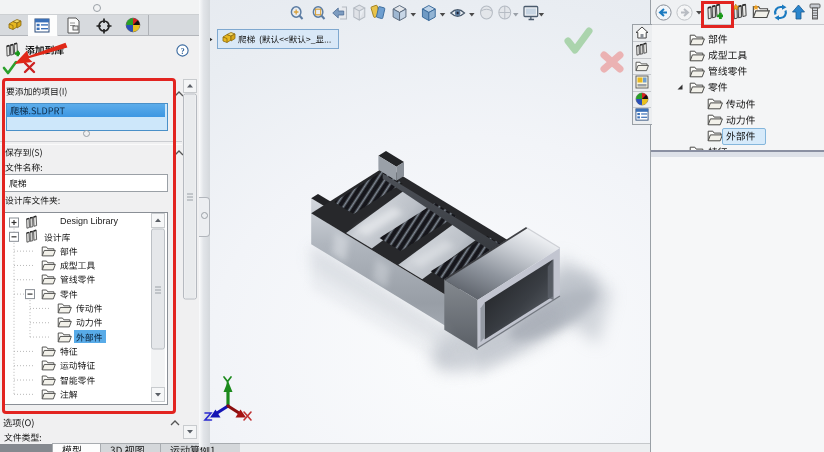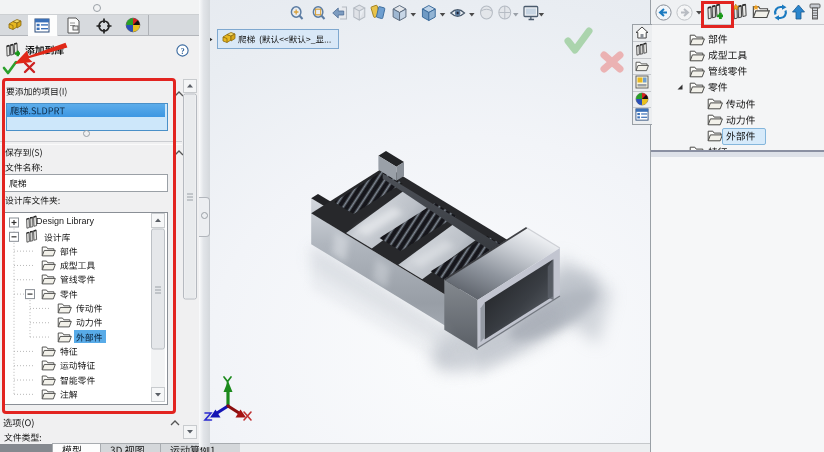--- a/index.html
+++ b/index.html
@@ -308,21 +308,21 @@
       <path d="M1.8 4.6 L4.6 3.8 M5.7 3.4 L8.7 2.6 M9.8 2.2 L12.8 1.4" stroke="#2a2a2a" stroke-width="1.6"></path>
     </svg>
 <svg class="abs" style="left:25px;top:229px" width="14" height="15" viewBox="0 0 16 17">
       <g stroke="#3c3c3c" stroke-width="0.9" stroke-linejoin="round">
         <path d="M1.8 4.6 L4.6 3.8 L5 14.2 L2.2 15 Z" fill="#e6e6e4"></path>
         <path d="M5.7 3.4 L8.7 2.6 L9.1 13.2 L6.1 14 Z" fill="#d2d2d0"></path>
         <path d="M9.8 2.2 L12.8 1.4 L13.3 12 L10.3 12.8 Z" fill="#e8e8e6"></path>
       </g>
       <path d="M1.8 4.6 L4.6 3.8 M5.7 3.4 L8.7 2.6 M9.8 2.2 L12.8 1.4" stroke="#2a2a2a" stroke-width="1.6"></path>
     </svg>
-<div class="lat" style="left:36px;top:216px;font-size:9px">Design Library</div>
+<div class="lat" style="left:60px;top:216px;font-size:9px">Design Library</div>
 <svg style="position:absolute;left:44px;top:229.51999999999998px;overflow:visible" width="29" height="15">
       <path transform="translate(0,10.8)" d="M1.1 -6.8C1.5 -6.4 2.1 -5.8 2.4 -5.4L2.9 -5.9C2.6 -6.3 2 -6.8 1.5 -7.2ZM0.4 -4.6V-4H1.6V-0.8C1.6 -0.4 1.3 -0.1 1.2 -0C1.3 0.1 1.5 0.4 1.5 0.5C1.7 0.4 1.9 0.2 3.5 -1C3.4 -1.1 3.3 -1.4 3.2 -1.5L2.3 -0.8V-4.6ZM4.3 -7.1V-6.1C4.3 -5.4 4.1 -4.7 3 -4.2C3.1 -4.1 3.3 -3.8 3.4 -3.7C4.7 -4.3 4.9 -5.3 4.9 -6.1V-6.5H6.5V-5C6.5 -4.4 6.6 -4.1 7.2 -4.1C7.3 -4.1 7.8 -4.1 7.9 -4.1C8.1 -4.1 8.3 -4.1 8.4 -4.2C8.3 -4.3 8.3 -4.6 8.3 -4.7C8.2 -4.7 8 -4.7 7.9 -4.7C7.8 -4.7 7.4 -4.7 7.3 -4.7C7.1 -4.7 7.1 -4.8 7.1 -5V-7.1ZM7.1 -2.9C6.8 -2.2 6.3 -1.6 5.7 -1.1C5.1 -1.6 4.7 -2.2 4.3 -2.9ZM3.4 -3.5V-2.9H3.8L3.7 -2.8C4.1 -2 4.6 -1.3 5.2 -0.8C4.5 -0.3 3.8 -0 3 0.1C3.1 0.3 3.3 0.5 3.3 0.7C4.2 0.5 5 0.1 5.7 -0.3C6.4 0.1 7.2 0.5 8.1 0.7C8.1 0.5 8.3 0.3 8.5 0.1C7.6 -0 6.9 -0.3 6.2 -0.8C7 -1.4 7.6 -2.3 7.9 -3.4L7.5 -3.5L7.4 -3.5Z M10 -6.8C10.5 -6.4 11.1 -5.8 11.4 -5.4L11.8 -5.9C11.5 -6.3 10.9 -6.8 10.4 -7.2ZM9.2 -4.6V-4H10.6V-0.8C10.6 -0.4 10.3 -0.2 10.2 -0.1C10.3 0.1 10.5 0.4 10.5 0.5C10.7 0.4 10.9 0.2 12.6 -1C12.5 -1.1 12.4 -1.4 12.4 -1.6L11.3 -0.9V-4.6ZM14.3 -7.4V-4.5H12.1V-3.8H14.3V0.7H15V-3.8H17.2V-4.5H15V-7.4Z M20.5 -2.2C20.5 -2.2 20.8 -2.3 21.3 -2.3H22.8V-1.3H19.6V-0.7H22.8V0.7H23.5V-0.7H26V-1.3H23.5V-2.3H25.4V-2.9H23.5V-3.8H22.8V-2.9H21.1C21.4 -3.3 21.7 -3.7 21.9 -4.2H25.6V-4.8H22.2L22.5 -5.5L21.8 -5.7C21.7 -5.4 21.6 -5.1 21.5 -4.8H19.9V-4.2H21.2C21 -3.8 20.8 -3.5 20.7 -3.3C20.5 -3 20.4 -2.8 20.2 -2.8C20.3 -2.6 20.4 -2.3 20.5 -2.2ZM21.7 -7.2C21.9 -7 22 -6.7 22.1 -6.5H18.7V-4C18.7 -2.7 18.6 -0.9 17.9 0.4C18 0.4 18.3 0.6 18.4 0.7C19.2 -0.6 19.3 -2.6 19.3 -4V-5.9H26V-6.5H22.9C22.8 -6.8 22.6 -7.1 22.4 -7.4Z" fill="#1a1a1a"></path>
     </svg>
 <svg class="abs" style="left:41px;top:245px" width="15" height="12" viewBox="0 0 16 13">
       <path d="M1.2 11.8 V2.2 h4.6 l1.4 1.9 h6.6 v2" fill="#fdfdfb" stroke="#4a4a48" stroke-width="1"></path>
       <path d="M3.4 5.9 h12 l-2.2 5.9 H1.2 Z" fill="#f2f1ea" stroke="#4a4a48" stroke-width="1"></path>
     </svg>
 <svg style="position:absolute;left:60px;top:243.83999999999997px;overflow:visible" width="20" height="15">
       <path transform="translate(0,10.8)" d="M1.2 -5.5C1.5 -5.1 1.7 -4.4 1.8 -4L2.4 -4.2C2.3 -4.6 2.1 -5.2 1.8 -5.7ZM5.5 -6.9V0.7H6.1V-6.3H7.5C7.3 -5.6 6.9 -4.7 6.6 -3.9C7.4 -3.2 7.6 -2.5 7.6 -2C7.6 -1.6 7.6 -1.4 7.4 -1.3C7.3 -1.2 7.2 -1.2 7 -1.2C6.9 -1.2 6.6 -1.2 6.4 -1.2C6.5 -1 6.5 -0.7 6.5 -0.6C6.8 -0.5 7.1 -0.5 7.3 -0.6C7.5 -0.6 7.7 -0.7 7.8 -0.7C8.1 -1 8.2 -1.4 8.2 -1.9C8.2 -2.5 8 -3.2 7.3 -4C7.6 -4.8 8 -5.8 8.3 -6.7L7.9 -7L7.8 -6.9ZM2.2 -7.3C2.3 -7 2.4 -6.6 2.5 -6.4H0.7V-5.8H4.9V-6.4H3.2C3.1 -6.7 2.9 -7.1 2.8 -7.4ZM3.8 -5.7C3.7 -5.2 3.4 -4.5 3.2 -4H0.4V-3.4H5.1V-4H3.8C4 -4.4 4.3 -5 4.5 -5.6ZM1 -2.6V0.6H1.6V0.2H4V0.6H4.7V-2.6ZM1.6 -0.4V-2H4V-0.4Z M11.6 -3V-2.4H14.1V0.7H14.8V-2.4H17.2V-3H14.8V-4.9H16.8V-5.6H14.8V-7.3H14.1V-5.6H12.9C13.1 -6 13.1 -6.4 13.2 -6.8L12.6 -7C12.4 -5.8 12 -4.7 11.5 -3.9C11.7 -3.9 12 -3.7 12.1 -3.6C12.3 -4 12.5 -4.4 12.7 -4.9H14.1V-3ZM11.2 -7.4C10.7 -6 9.9 -4.7 9.1 -3.8C9.2 -3.7 9.4 -3.4 9.5 -3.2C9.7 -3.5 10 -3.8 10.3 -4.2V0.7H10.9V-5.3C11.2 -5.9 11.5 -6.5 11.8 -7.2Z" fill="#1a1a1a"></path>
     </svg>

